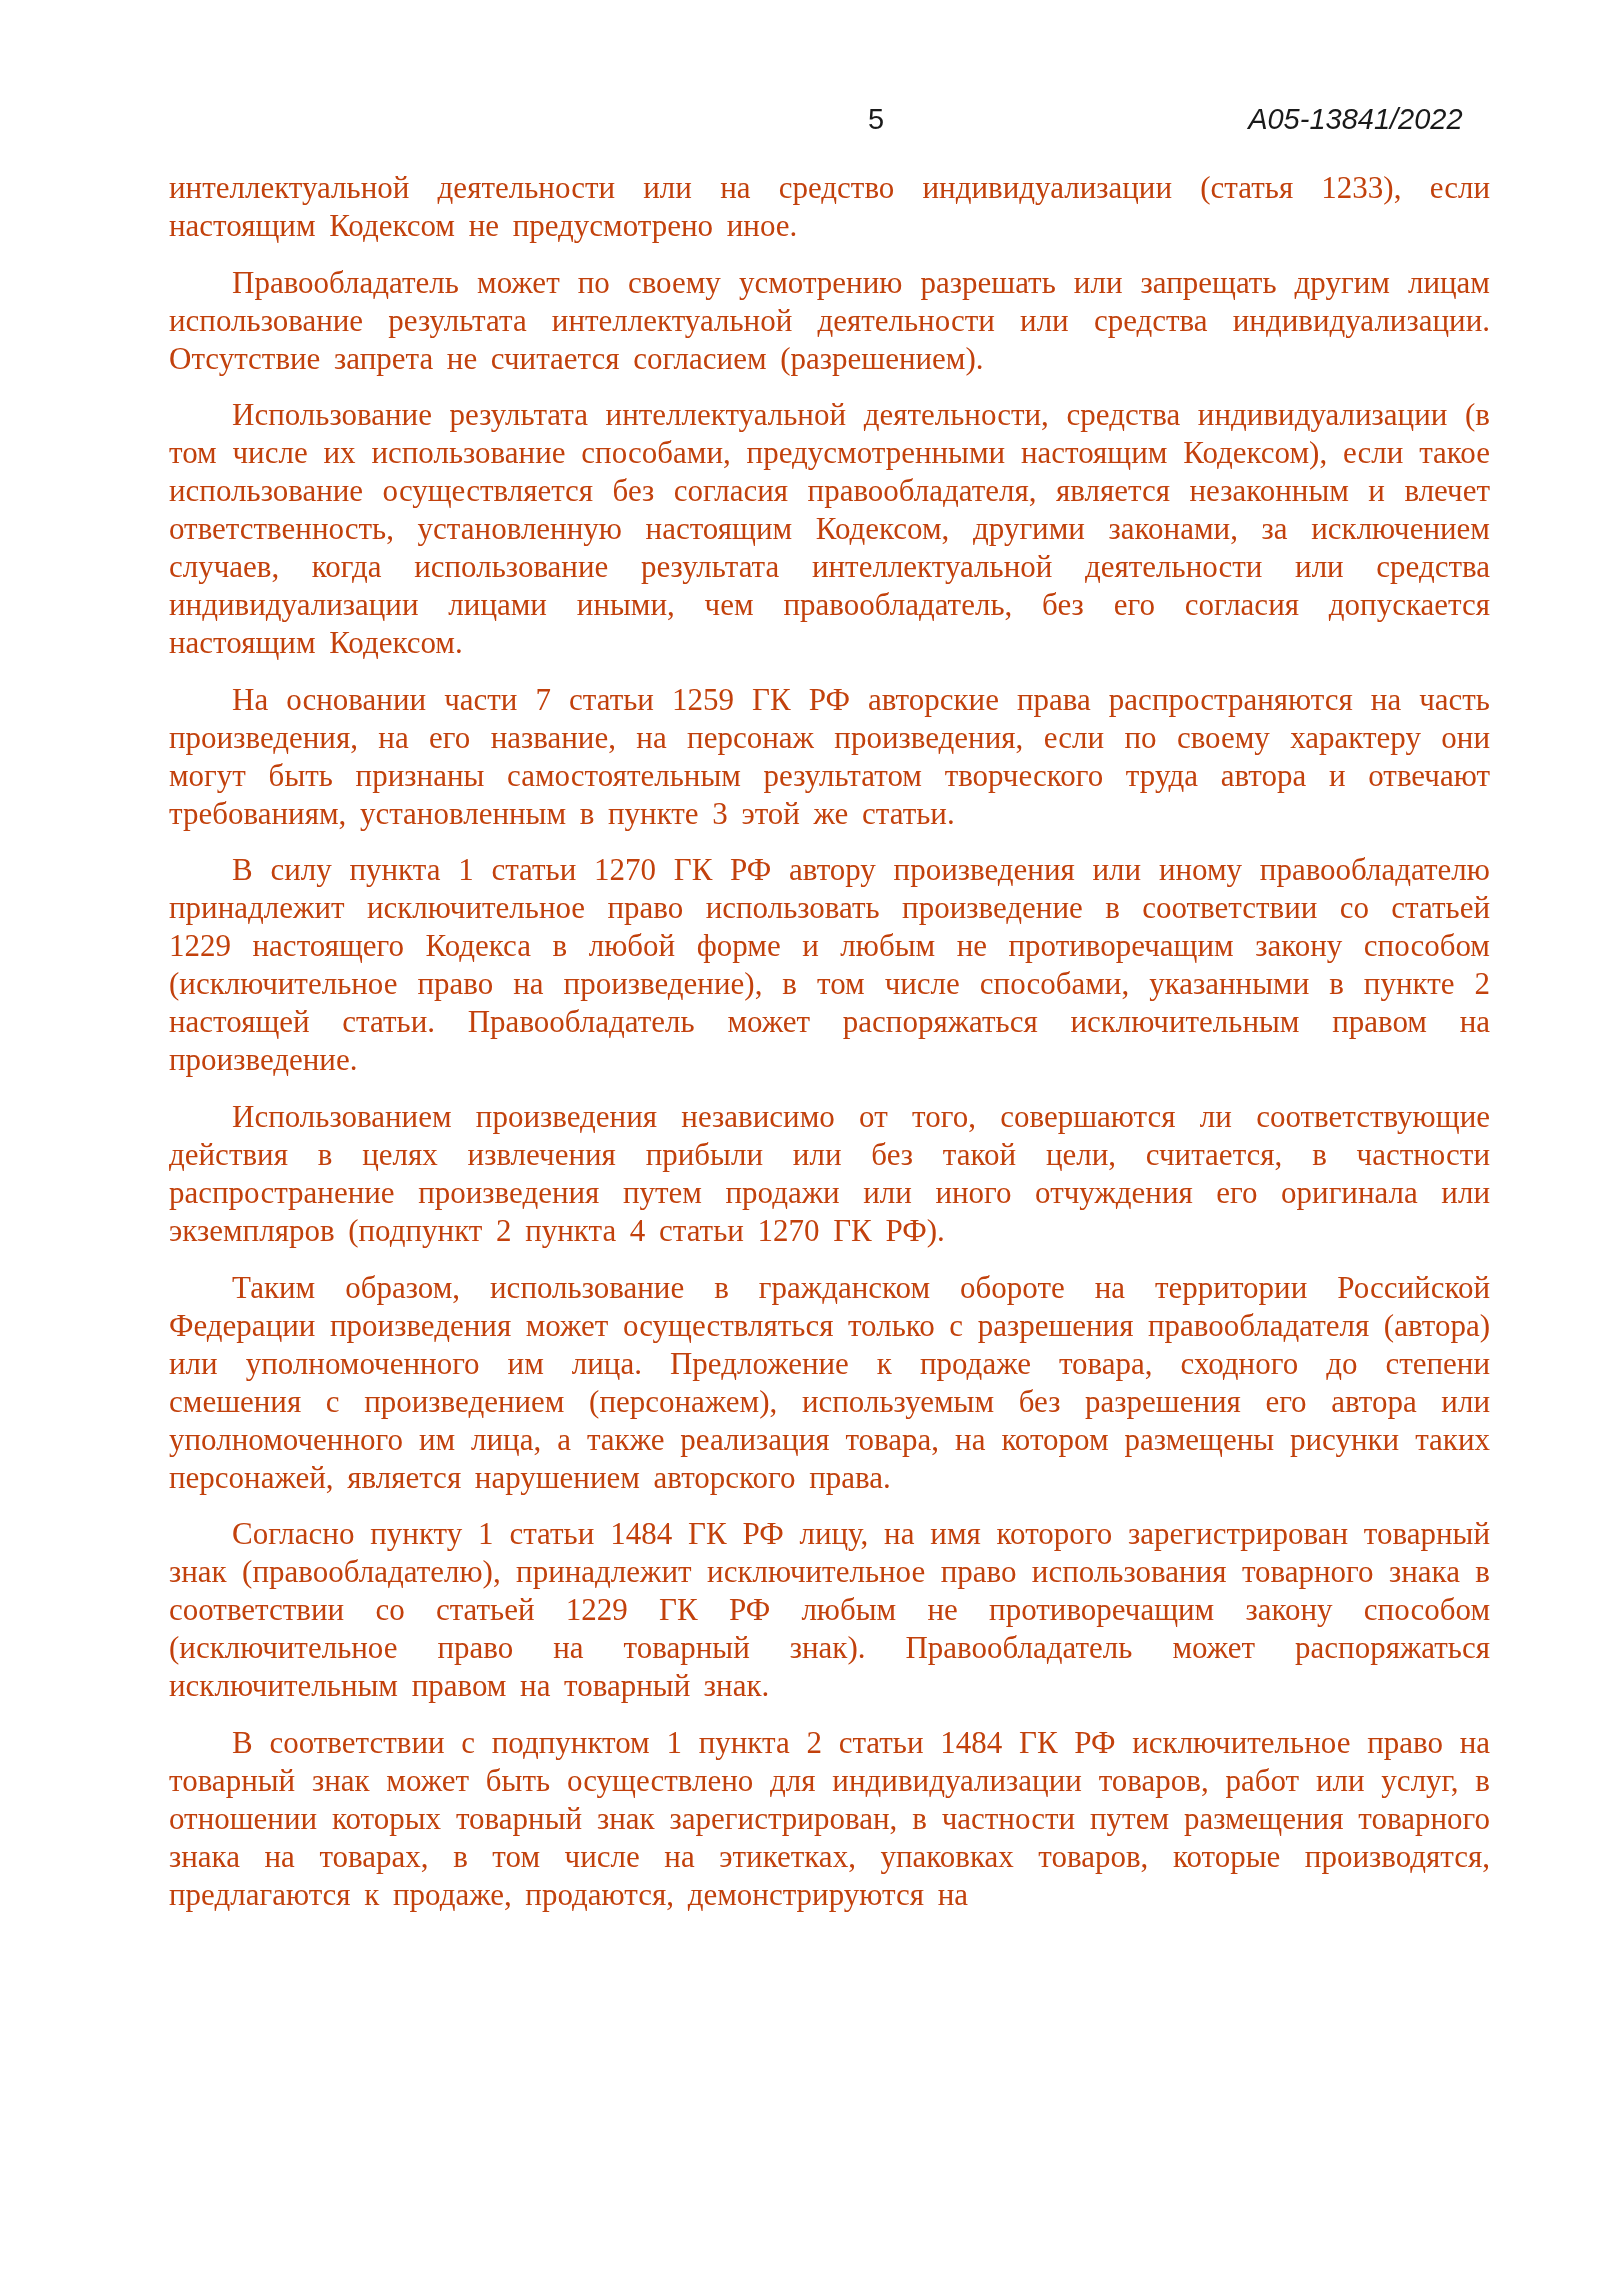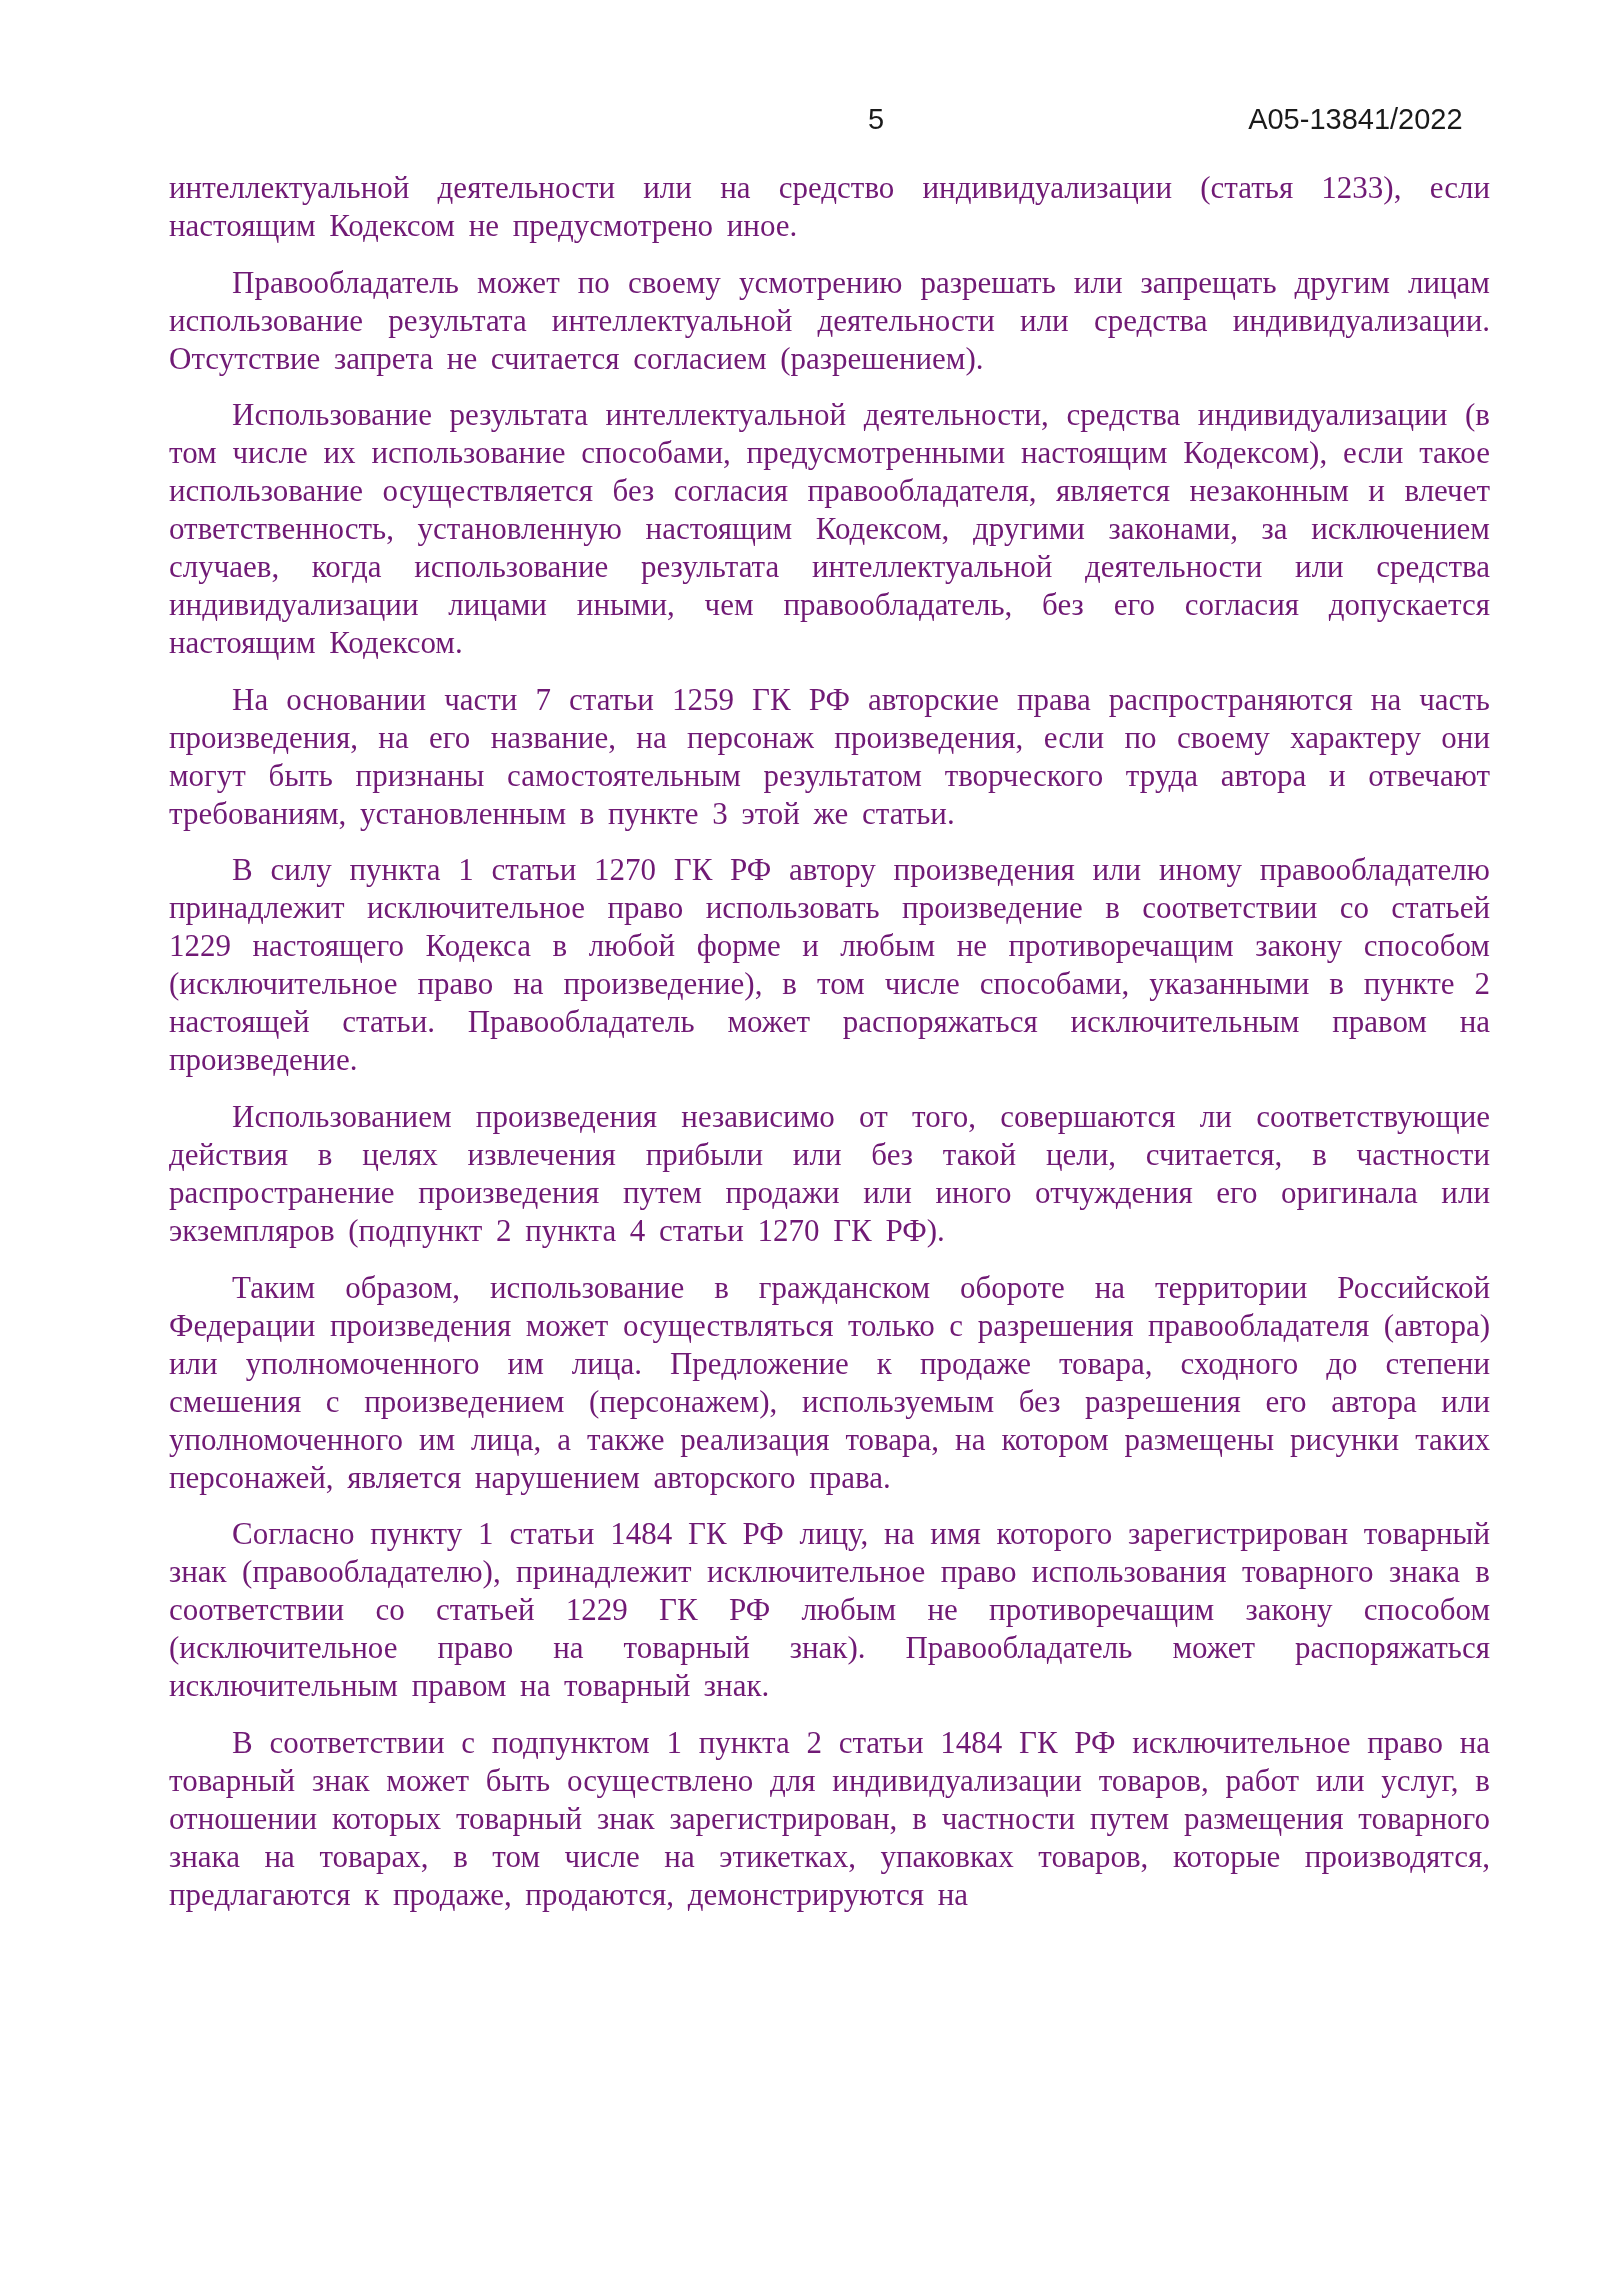--- a/index.html
+++ b/index.html
@@ -39,38 +39,39 @@
       text-align: center;
       
       padding-left: 93px;
     }
 
     .case-number {
       position: absolute;
       right: 27.4px;
       top: 0;
       white-space: nowrap;
+      font-style: italic;
     }
 
     .document-body {
       position: absolute;
       top: 169px;
       left: 169px;
       width: 1321px;
     }
 
     .para {
       font-size: 31px;
       line-height: 38px;
       text-align: justify;
       text-justify: inter-word;
       word-spacing: 5.9px;
       text-indent: 63px;
       margin-bottom: 18.6px;
-      color: #701a75;
+      color: #c2410c;
     }
 
     .para.no-indent {
       text-indent: 0;
     }
   </style>
 </head>
 <body>
 
 <div class="page">

